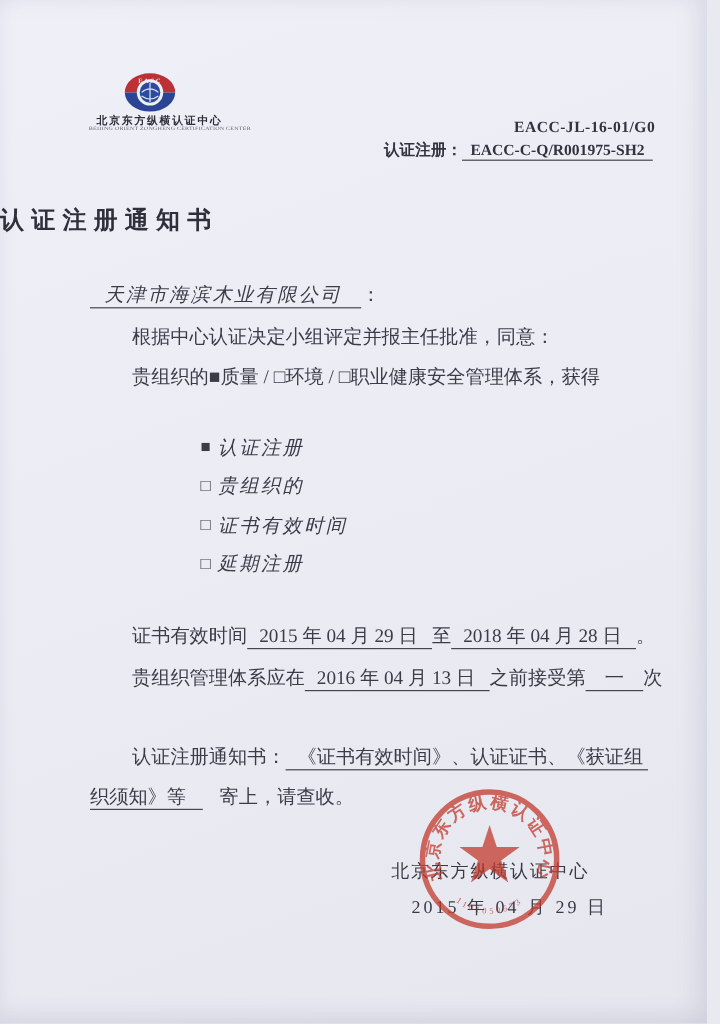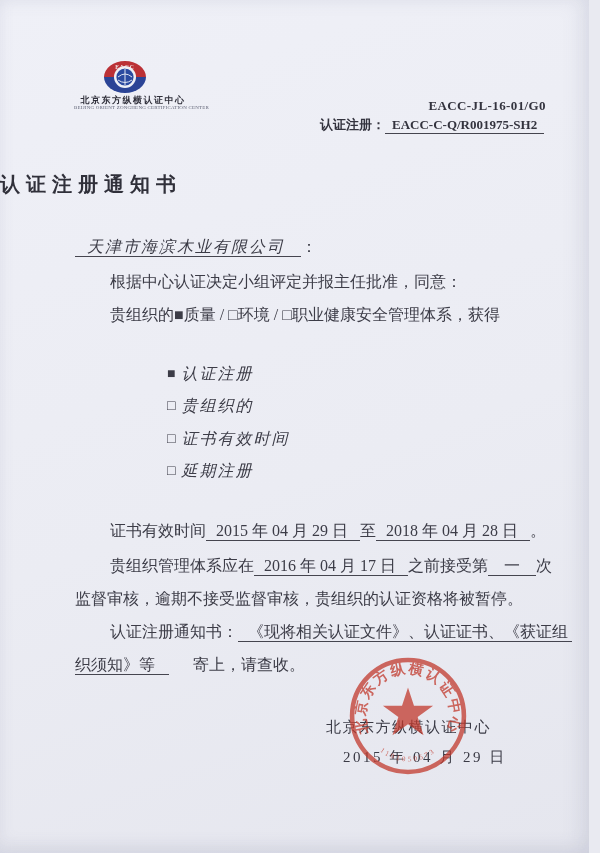--- a/index.html
+++ b/index.html
@@ -64,29 +64,28 @@
   </div>
   <div class="abs check" style="left:167px;top:461px;">
     <span class="box">□</span><span>延期注册</span>
   </div>
 
   <div class="abs sz16" style="left:110px;top:521px;">
     <span>证书有效时间</span><span class="u" style="padding:0 12px 1px 10px;">2015 年 04 月 29 日</span><span>至</span><span class="u" style="padding:0 12px 1px 10px;">2018 年 04 月 28 日</span><span>。</span>
   </div>
 
   <div class="abs sz16" style="left:110px;top:556px;">
-    <span>贵组织管理体系应在</span><span class="u" style="padding:0 12px 1px 10px;">2016 年 04 月 17 日</span><span>之前接受第</span><span class="u" style="padding:0 16px 1px 16px;">一</span><span>次</span>
+    <span>贵组织管理体系应在</span><span class="u" style="padding:0 12px 1px 10px;">2016 年 04 月 13 日</span><span>之前接受第</span><span class="u" style="padding:0 16px 1px 16px;">一</span><span>次</span>
   </div>
-  <div class="abs sz16" style="left:75px;top:589px;">监督审核，逾期不接受监督审核，贵组织的认证资格将被暂停。</div>
 
   <div class="abs sz16" style="left:110px;top:622px;">
-    <span>认证注册通知书：</span><span class="u" style="padding:0 4px 1px 10px;">《现将相关认证文件》、认证证书、《获证组</span>
+    <span>认证注册通知书：</span><span class="u" style="padding:0 4px 1px 10px;">《证书有效时间》、认证证书、《获证组</span>
   </div>
   <div class="abs sz16" style="left:75px;top:655px;">
-    <span class="u" style="padding:0 14px 1px 0;">织须知》等</span><span style="margin-left:24px;">寄上，请查收。</span>
+    <span class="u" style="padding:0 14px 1px 0;">织须知》等</span><span style="margin-left:14px;">寄上，请查收。</span>
   </div>
 
   <div class="abs sig" style="left:326px;top:718px;">北京东方纵横认证中心</div>
   <div class="abs sig" style="left:343px;top:748px;letter-spacing:2.5px;">2015 年 04 月 29 日</div>
 
   <svg class="stamp" style="left:347px;top:655px;" width="122" height="122" viewBox="0 0 120 120">
     <defs>
       <path id="arcTop" d="M 23.6,81 A 42,42 0 1 1 96.4,81" fill="none"></path>
       <path id="arcBottom" d="M 24.3,86.3 A 44,44 0 0 0 95.7,86.3" fill="none"></path>
     </defs>

